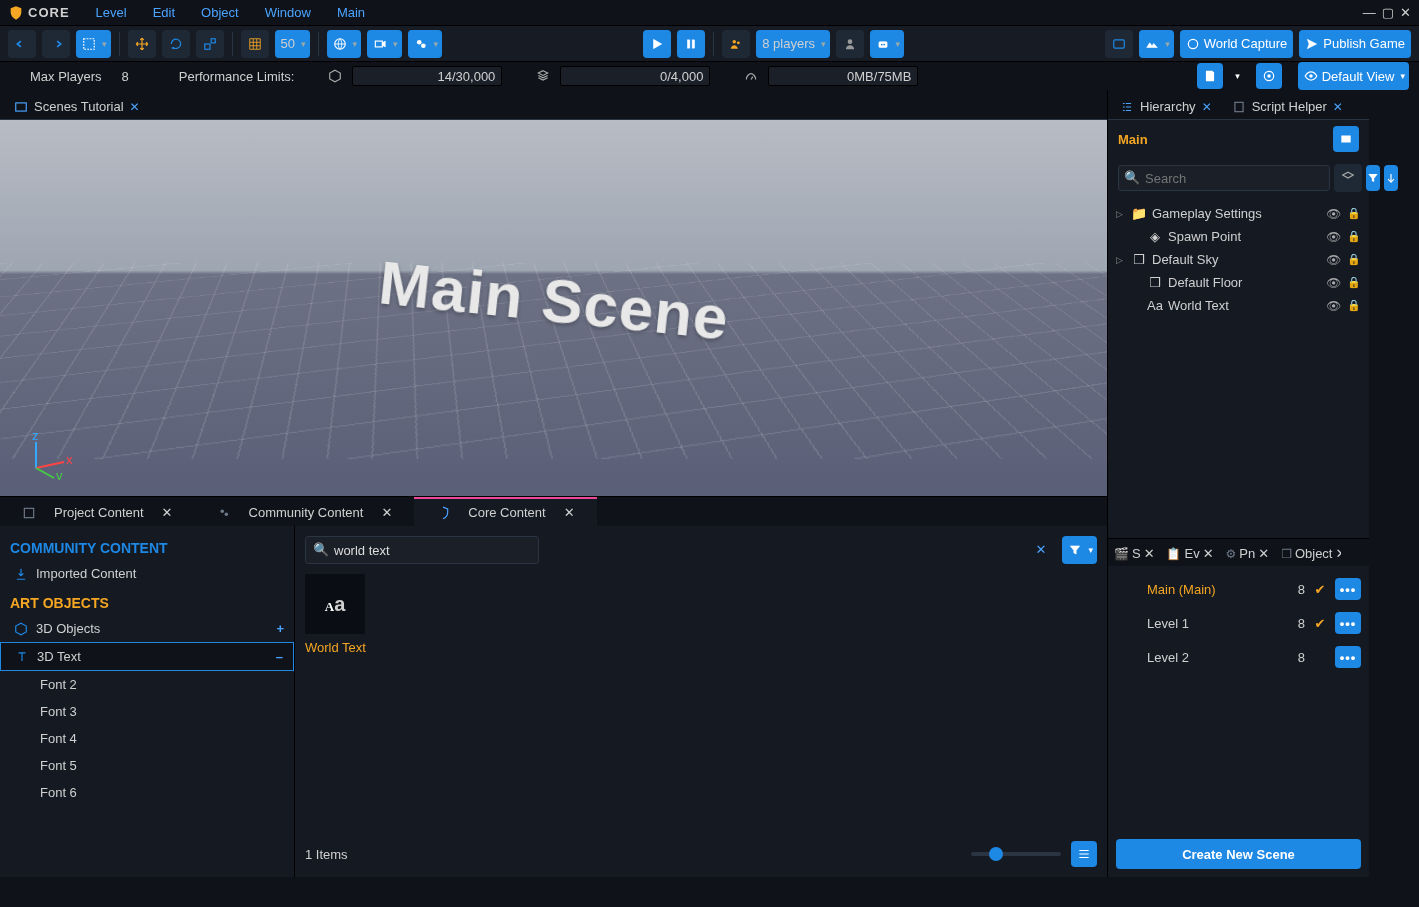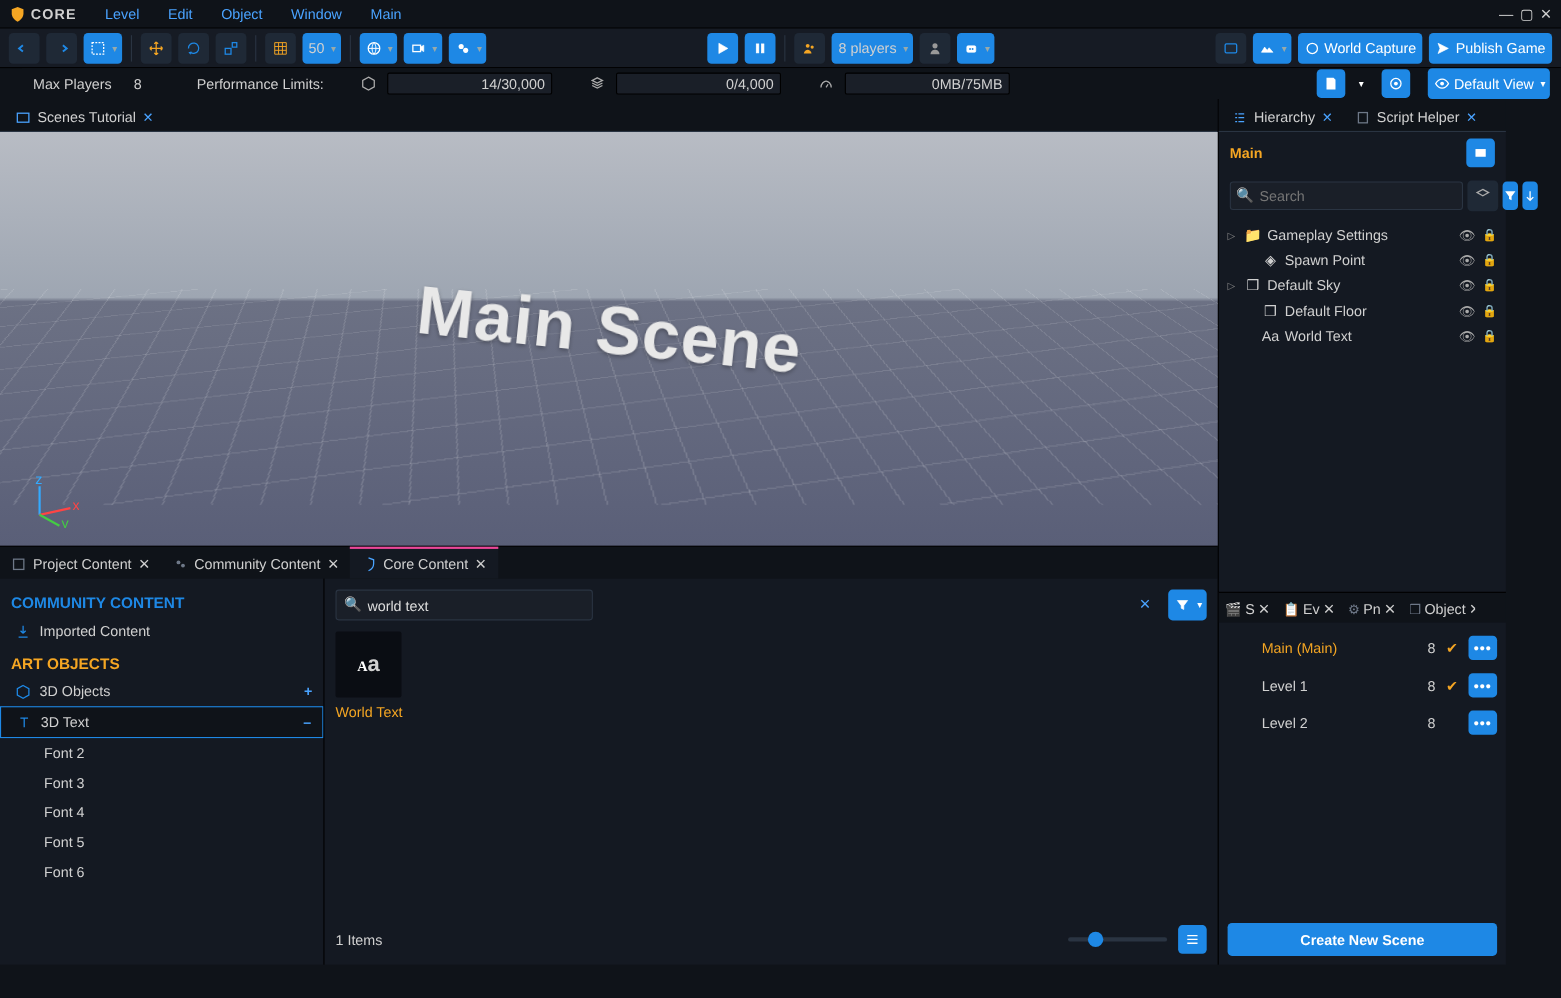--- a/index.html
+++ b/index.html
@@ -43,21 +43,21 @@
 .grid { position:absolute; inset:0; background:
   repeating-linear-gradient(78deg, rgba(255,255,255,.15) 0 1px, transparent 1px 30px),
   repeating-linear-gradient(-10deg, rgba(255,255,255,.12) 0 1px, transparent 1px 30px);
   top:38%;
   transform:perspective(600px) rotateX(55deg); transform-origin:top;}
 .scenetext { position:absolute; left:50%; top:48%; transform:translate(-50%,-50%) rotate(6deg); font-size:62px; font-weight:700; color:#e8e8e8; letter-spacing:1px; white-space:nowrap; text-shadow:0 2px 4px rgba(0,0,0,.3);}
 .axis { position:absolute; left:24px; bottom:16px; width:48px; height:48px;}
 
 
 .btabs { height:30px; background:#0f1319; display:flex; align-items:flex-end; border-top:1px solid #000;}
-.btab { padding:6px 10px; color:#6e7888; display:flex; align-items:center; gap:6px; cursor:pointer; border-top:1px solid transparent;}
+.btab { padding:6px 22px; color:#6e7888; display:flex; align-items:center; gap:18px; cursor:pointer; border-top:1px solid transparent;}
 .btab.active { color:#4aa3ff; background:#141922; border-top:2px solid #ec4899;}
 
 
 .browser { flex:1; display:flex; background:#141922; min-height:0;}
 .sidebar { width:295px; border-right:1px solid #000; padding:6px 0; overflow:auto;}
 .side-h1 { color:#1e88e5; font-weight:700; padding:8px 10px 4px; font-size:14px;}
 .side-item { padding:6px 10px 6px 14px; display:flex; align-items:flex-end; gap:8px; cursor:pointer;}
 .side-item.sel { background:#0f1319; border:1px solid #1e88e5;}
 .side-sub { padding-left:40px;}
 .expand { margin-left:auto; color:#4aa3ff; font-weight:700;}

